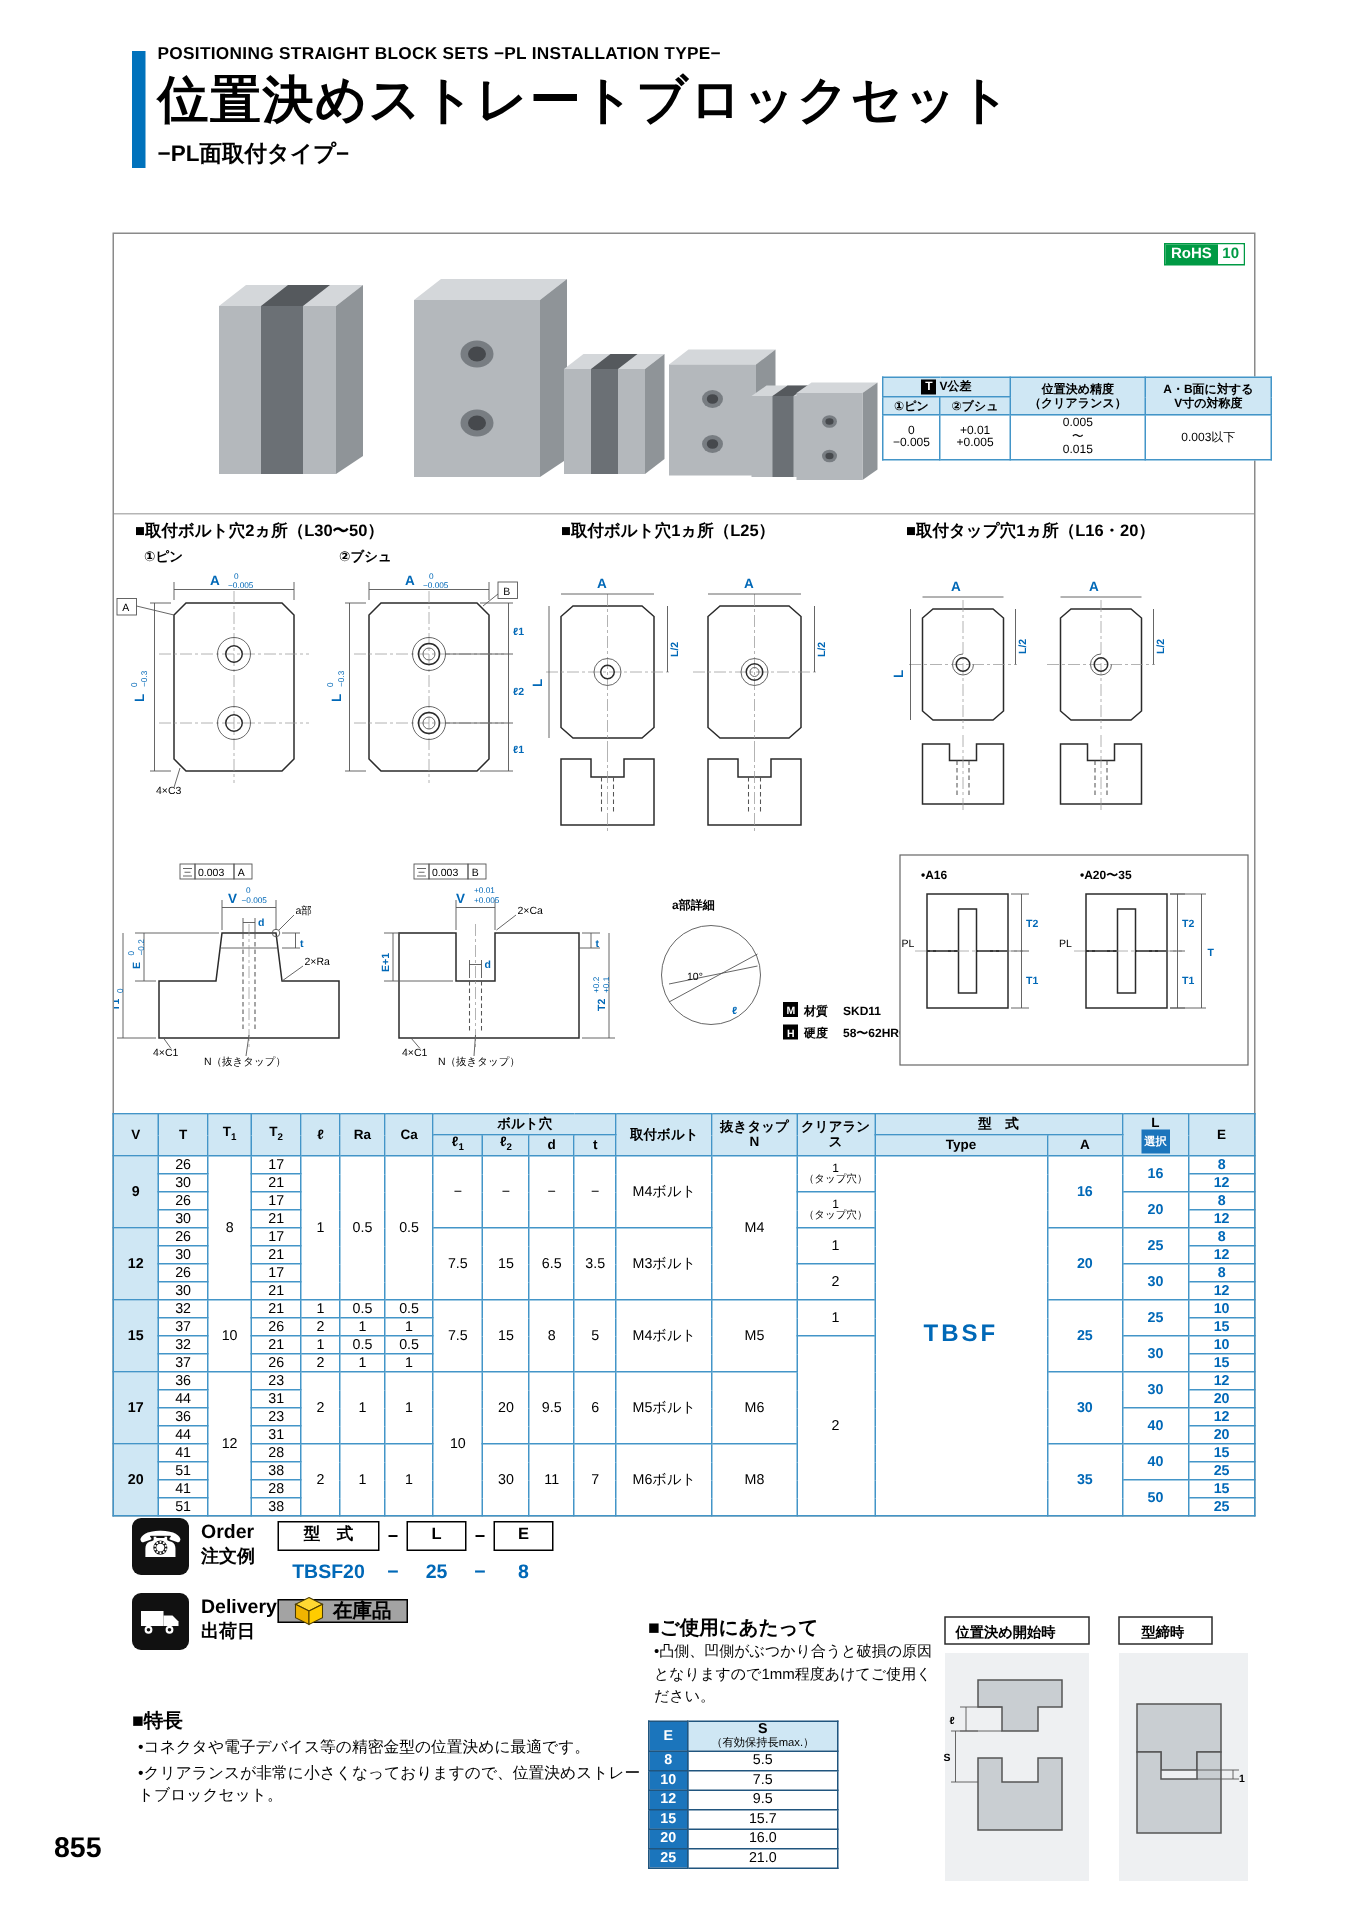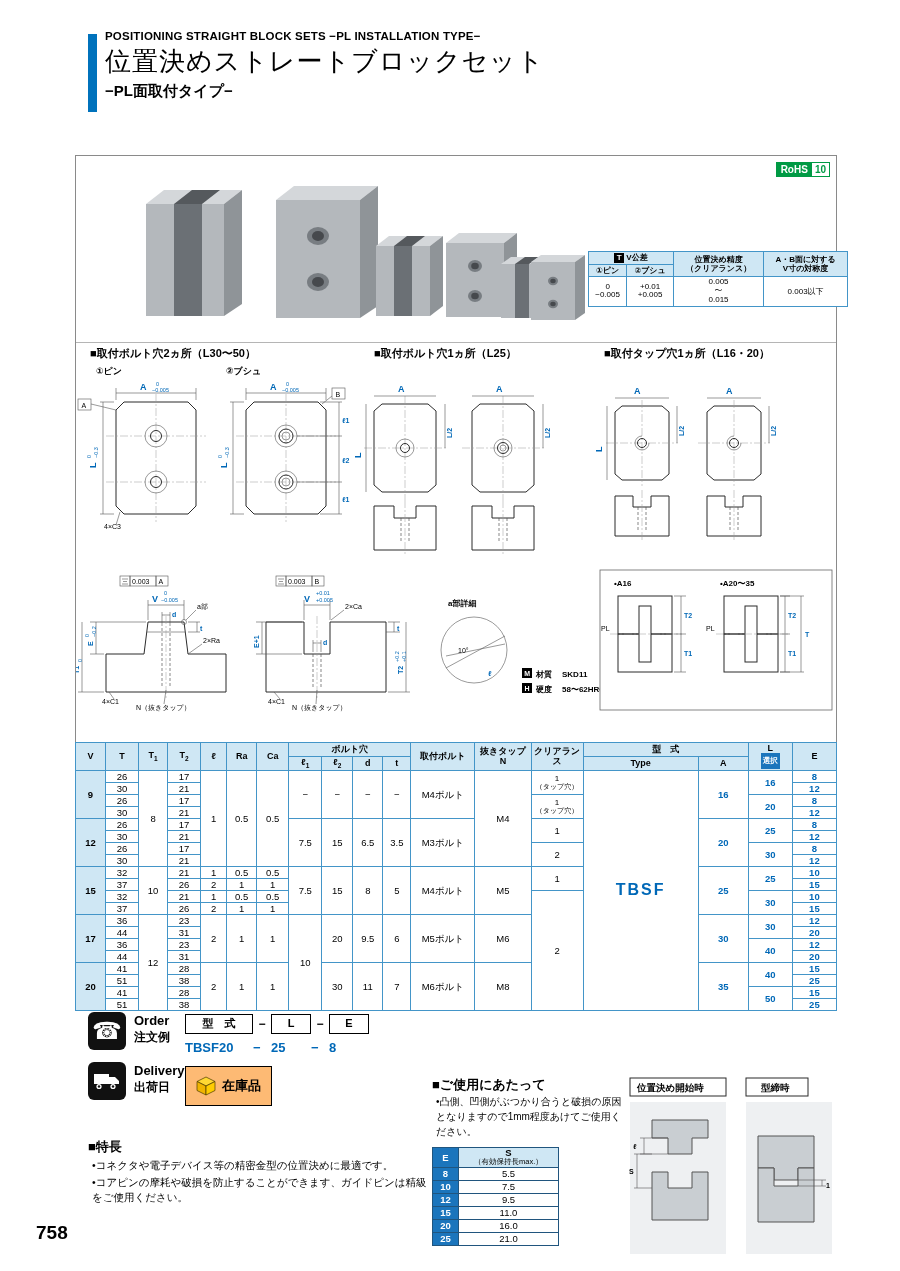--- a/index.html
+++ b/index.html
@@ -4,21 +4,21 @@
 <style>
 *{margin:0;padding:0;box-sizing:border-box}
 html,body{background:#fff}
 body{font-family:"Liberation Sans","DejaVu Sans",sans-serif;color:#000}
 .page{position:relative;width:900px;height:1271px;background:#fff;overflow:hidden}
 
 
 .titleBar{position:absolute;left:88px;top:34px;width:9px;height:78px;background:#0072bc}
 .titleBlock{position:absolute;left:105px;top:30px}
 .tEn{font-size:11.5px;font-weight:bold;letter-spacing:.2px}
-.tJa{font-size:26px;font-weight:normal;margin-top:2px;letter-spacing:1px}
+.tJa{font-size:34px;font-weight:bold;margin-top:2px;letter-spacing:1px}
 .tSub{font-size:15px;font-weight:bold;margin-top:3px}
 
 
 .frame{position:absolute;left:75px;top:155px;width:762px;height:856px;border:1px solid #8a8a8a;background:#fff}
 .hrDiv{position:absolute;left:0;top:186px;width:100%;border-top:1px solid #b5b5b5}
 .photoSvg{position:absolute;left:30px;top:8px}
 .drawSvg{position:absolute;left:0px;top:188px}
 
 
 .rohs{position:absolute;top:6px;right:6px;display:flex;border:1px solid #009a44}
@@ -46,22 +46,22 @@
 
 
 .blkIcon{position:absolute;width:38px;height:38px;background:#111;border-radius:6px;color:#fff;text-align:center;font-size:24px;line-height:38px}
 .ordLabels{position:absolute;font-weight:bold}
 .ordLabels .en{font-size:13px}
 .ordLabels .ja{font-size:12px;margin-top:1px}
 .oboxRow{position:absolute;display:flex;align-items:center}
 .obox{border:1.5px solid #000;height:20px;line-height:17px;text-align:center;font-weight:bold;font-size:11px;background:#fff}
 .odash{text-align:center;font-weight:bold;font-size:12px}
 .orderEx{position:absolute;display:flex;align-items:center;color:#0068b7;font-weight:bold;font-size:13px}
-.orderEx span{text-align:left}
-.stockBox{position:absolute;border:1px solid #000;height:40px;display:flex;align-items:center;gap:6px;padding:0 10px;background:#fdba74}
+.orderEx span{text-align:center}
+.stockBox{position:absolute;border:1px solid #000;height:16px;display:flex;align-items:center;gap:6px;padding:0 10px;background:#a3a3a3}
 .stockBox .tx{font-size:13px;font-weight:bold}
 
 
 .secTitle{position:absolute;font-size:13px;font-weight:bold}
 .noteTx{position:absolute;font-size:10px;line-height:1.5}
 .bullets{position:absolute;font-size:10.5px;line-height:1.45}
 .bullet{margin-bottom:2px}
 
 
 .esTable{position:absolute;left:432px;top:1147px;border-collapse:collapse}
@@ -807,21 +807,21 @@
         <tr>
           <td class="esE">10</td>
           <td>7.5</td>
         </tr>
         <tr>
           <td class="esE">12</td>
           <td>9.5</td>
         </tr>
         <tr>
           <td class="esE">15</td>
-          <td>11.0</td>
+          <td>15.7</td>
         </tr>
         <tr>
           <td class="esE">20</td>
           <td>16.0</td>
         </tr>
         <tr>
           <td class="esE">25</td>
           <td>21.0</td>
         </tr>
       </tbody>
@@ -852,17 +852,17 @@
       <line class="tn" x1="170" y1="104" x2="198" y2="104"></line>
         <line class="tn" x1="170" y1="110" x2="198" y2="110"></line>
       <line class="tn" x1="194" y1="104" x2="194" y2="110"></line>
       <text class="dmk" x="198" y="112">1</text>
     </g>
   </svg>
 
   <div class="secTitle" style="left:88px;top:1138px">■特長</div>
   <div class="bullets" style="left:92px;top:1158px;width:335px" id="featList">
       <div class="bullet">•コネクタや電子デバイス等の精密金型の位置決めに最適です。</div>
-      <div class="bullet">•コアピンの摩耗や破損を防止することができます、ガイドピンは精級をご使用ください。</div>
+      <div class="bullet">•クリアランスが非常に小さくなっておりますので、位置決めストレートブロックセット。</div>
     </div>
 
-  <div class="pageNum">758</div>
+  <div class="pageNum">855</div>
 </div>
 
 </body></html>

